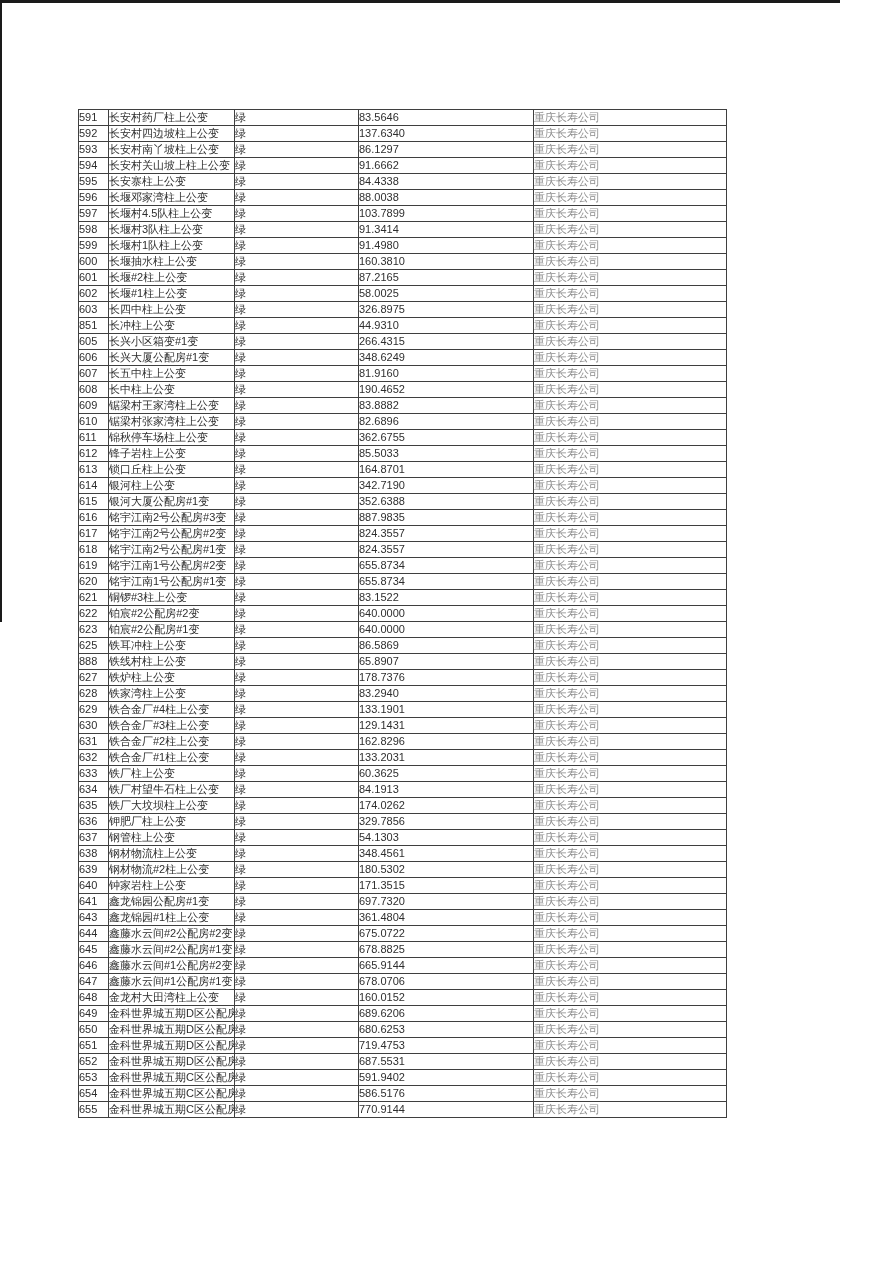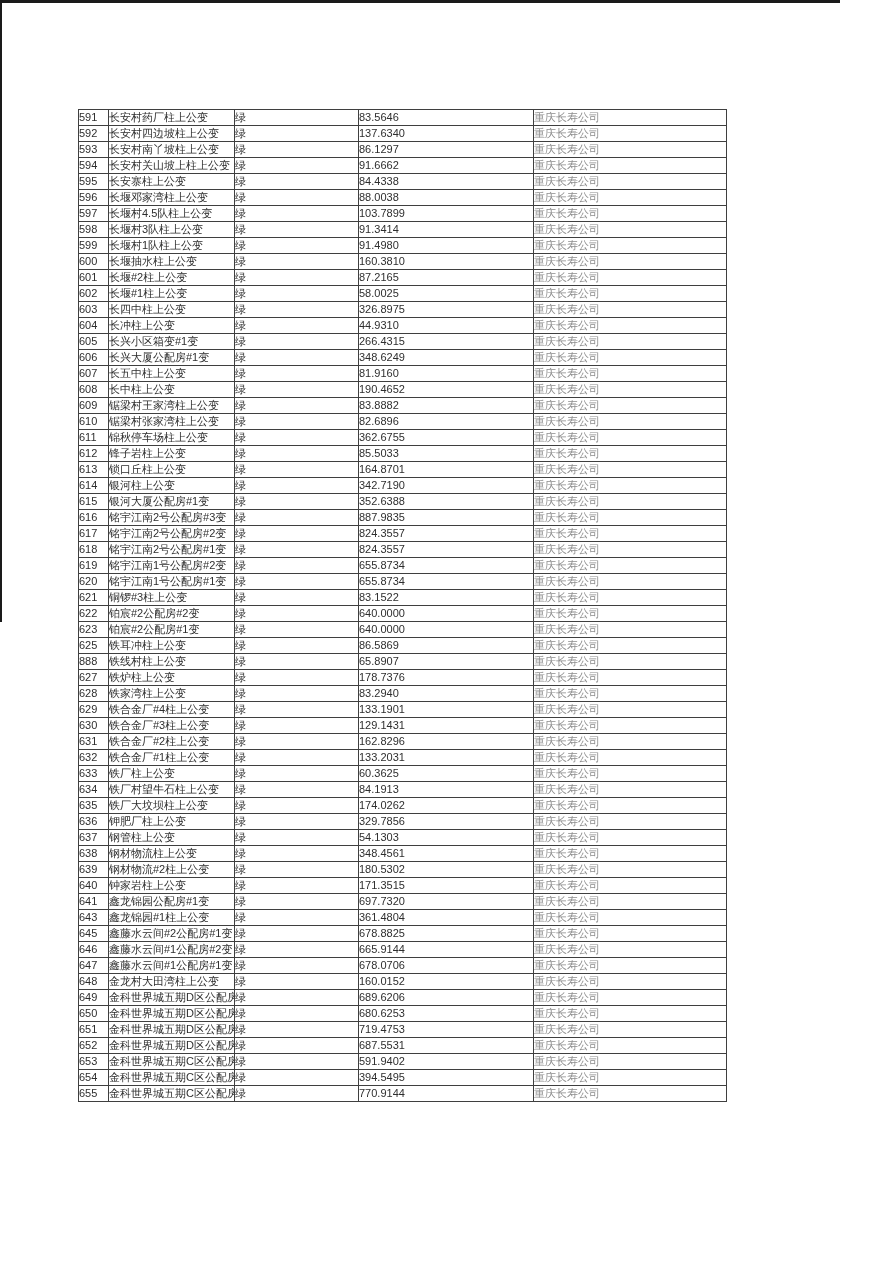--- a/index.html
+++ b/index.html
@@ -153,21 +153,21 @@
           <td class="c-company">重庆长寿公司</td>
         </tr>
         <tr>
           <td class="c-num">603</td>
           <td class="c-name">长四中柱上公变</td>
           <td class="c-status">绿</td>
           <td class="c-value">326.8975</td>
           <td class="c-company">重庆长寿公司</td>
         </tr>
         <tr>
-          <td class="c-num">604</td>
+          <td class="c-num">851</td>
           <td class="c-name">长冲柱上公变</td>
           <td class="c-status">绿</td>
           <td class="c-value">44.9310</td>
           <td class="c-company">重庆长寿公司</td>
         </tr>
         <tr>
           <td class="c-num">605</td>
           <td class="c-name">长兴小区箱变#1变</td>
           <td class="c-status">绿</td>
           <td class="c-value">266.4315</td>
@@ -419,20 +419,27 @@
           <td class="c-company">重庆长寿公司</td>
         </tr>
         <tr>
           <td class="c-num">643</td>
           <td class="c-name">鑫龙锦园#1柱上公变</td>
           <td class="c-status">绿</td>
           <td class="c-value">361.4804</td>
           <td class="c-company">重庆长寿公司</td>
         </tr>
         <tr>
+          <td class="c-num">644</td>
+          <td class="c-name">鑫藤水云间#2公配房#2变</td>
+          <td class="c-status">绿</td>
+          <td class="c-value">675.0722</td>
+          <td class="c-company">重庆长寿公司</td>
+        </tr>
+        <tr>
           <td class="c-num">645</td>
           <td class="c-name">鑫藤水云间#2公配房#1变</td>
           <td class="c-status">绿</td>
           <td class="c-value">678.8825</td>
           <td class="c-company">重庆长寿公司</td>
         </tr>
         <tr>
           <td class="c-num">646</td>
           <td class="c-name">鑫藤水云间#1公配房#2变</td>
           <td class="c-status">绿</td>
@@ -485,21 +492,21 @@
           <td class="c-num">653</td>
           <td class="c-name">金科世界城五期C区公配房</td>
           <td class="c-status">绿</td>
           <td class="c-value">591.9402</td>
           <td class="c-company">重庆长寿公司</td>
         </tr>
         <tr>
           <td class="c-num">654</td>
           <td class="c-name">金科世界城五期C区公配房</td>
           <td class="c-status">绿</td>
-          <td class="c-value">394.5495</td>
+          <td class="c-value">586.5176</td>
           <td class="c-company">重庆长寿公司</td>
         </tr>
         <tr>
           <td class="c-num">655</td>
           <td class="c-name">金科世界城五期C区公配房</td>
           <td class="c-status">绿</td>
           <td class="c-value">770.9144</td>
           <td class="c-company">重庆长寿公司</td>
         </tr>
       </tbody>

